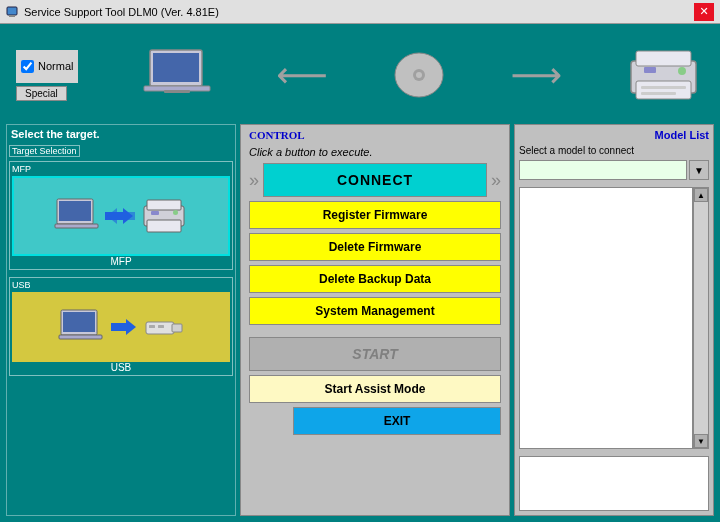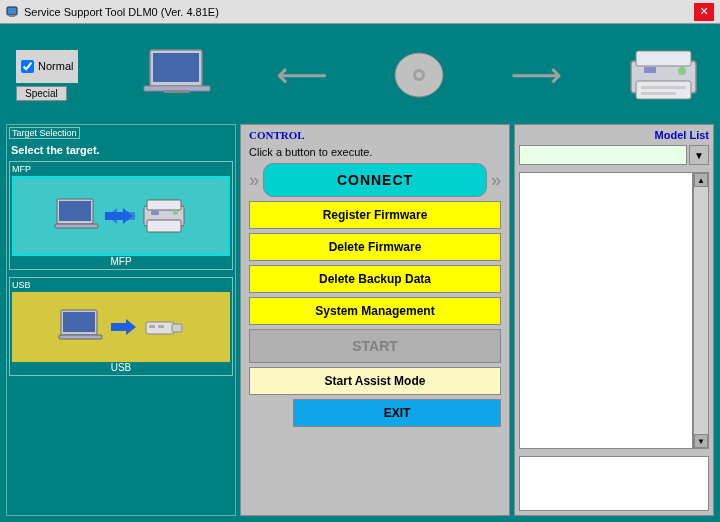--- a/index.html
+++ b/index.html
@@ -132,20 +132,21 @@
     }
     .control-header {
       color: #0000cc;
       font-weight: bold;
       font-size: 11px;
       font-family: Liberation Serif, serif;
     }
     .control-subtitle {
       color: black;
       font-size: 11px;
+      font-style: italic;
     }
     .control-buttons {
       display: flex;
       flex-direction: column;
       gap: 4px;
       align-items: stretch;
     }
     .btn-connect {
       background: #00d0d0;
       border: 1px solid #888;
@@ -210,21 +211,20 @@
       font-size: 18px;
       align-self: center;
     }
     .connect-row {
       display: flex;
       align-items: center;
       gap: 4px;
     }
     .connect-row .btn-connect {
       flex: 1;
-      border-radius: 10px;
     }
 
     
     .model-panel {
       background: #c0c0c0;
       border: 1px solid #888;
       width: 200px;
       display: flex;
       flex-direction: column;
       padding: 4px;
@@ -321,24 +321,24 @@
       <rect x="18" y="24" width="12" height="6" rx="1" fill="#8888cc"></rect>
       <rect x="52" y="24" width="8" height="8" rx="4" fill="#88cc88"></rect>
       <rect x="15" y="43" width="45" height="3" rx="1" fill="#ccc"></rect>
       <rect x="15" y="49" width="35" height="3" rx="1" fill="#ccc"></rect>
     </svg>
   </div>
 
   <div class="panels-row">
 
     <div class="target-panel">
+      <div style="color:white;font-weight:bold;font-size:11px;padding:1px 2px;">Select the target.</div>
       <div style="display:flex;gap:2px;align-items:center;">
         <span style="color:white;font-size:9px;border:1px solid #80c0c0;padding:0 2px;">Target Selection</span>
       </div>
-      <div style="color:white;font-weight:bold;font-size:11px;padding:1px 2px;">Select the target.</div>
 
       <div style="border:1px solid #80c0c0;padding:2px;">
         <div style="color:white;font-size:9px;margin-bottom:2px;">
           <span>MFP</span>
         </div>
         <div class="mfp-inner" style="background:#40c8c8;height:80px;display:flex;align-items:center;justify-content:center;gap:6px;cursor:pointer;border:2px solid #00e0e0;">
 
           <svg width="45" height="38" viewBox="0 0 45 38">
             <rect x="3" y="2" width="36" height="25" rx="1.5" fill="#c8c8d8" stroke="#666"></rect>
             <rect x="5" y="4" width="32" height="20" fill="#4466aa"></rect>
@@ -398,28 +398,29 @@
           <span class="double-arrow-left">»</span>
           <button class="btn-connect">CONNECT</button>
           <span class="double-arrow-right">»</span>
         </div>
 
         <button class="btn-yellow">Register Firmware</button>
         <button class="btn-yellow">Delete Firmware</button>
         <button class="btn-yellow">Delete Backup Data</button>
         <button class="btn-yellow">System Management</button>
 
-        <button class="btn-gray" style="margin-top:0;">START</button>
+        <button class="btn-gray" style="margin-top:8px;font-style:italic;">START</button>
         <button class="btn-green">Start Assist Mode</button>
         <button class="btn-yellow-exit">EXIT</button>
       </div>
     </div>
 
     <div class="model-panel">
       <div class="model-header">Model List</div>
+      <div class="model-subtitle" style="font-size:10px;">Select a model to connect</div>
 
       <div class="model-dropdown-row">
         <div class="model-list-box" style="background:#e8ffe8;border:1px solid #888;height:20px;flex:1;"></div>
         <button class="model-dropdown-btn">▼</button>
       </div>
 
       <div class="model-list-with-scroll" style="display:flex;flex:1;margin-top:3px;">
         <div style="background:white;border:1px solid #888;flex:1;"></div>
         <div class="model-scrollbar" style="width:16px;background:#d0d0d0;border:1px solid #888;display:flex;flex-direction:column;align-items:center;">
           <div style="width:14px;height:14px;background:#b0b0b0;border:1px solid #888;display:flex;align-items:center;justify-content:center;font-size:8px;cursor:pointer;">▲</div>

